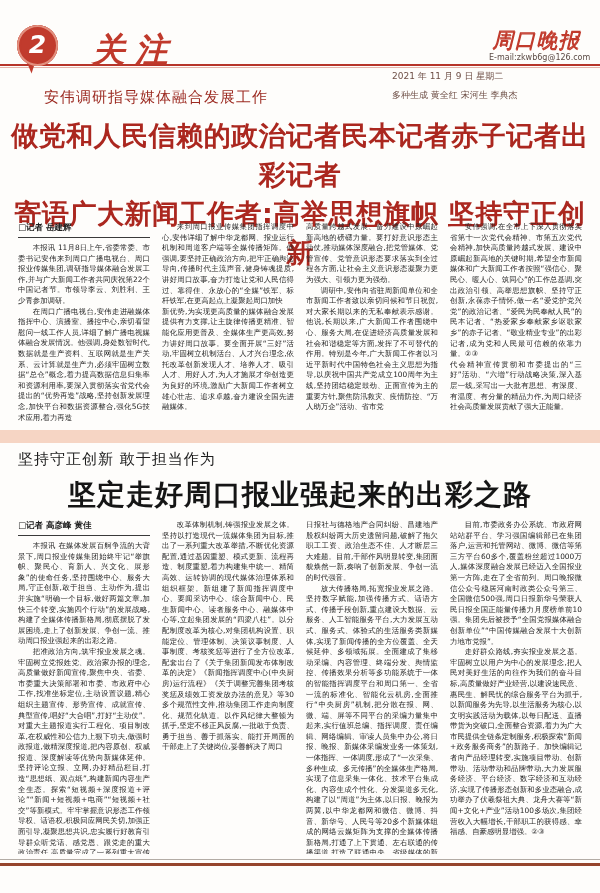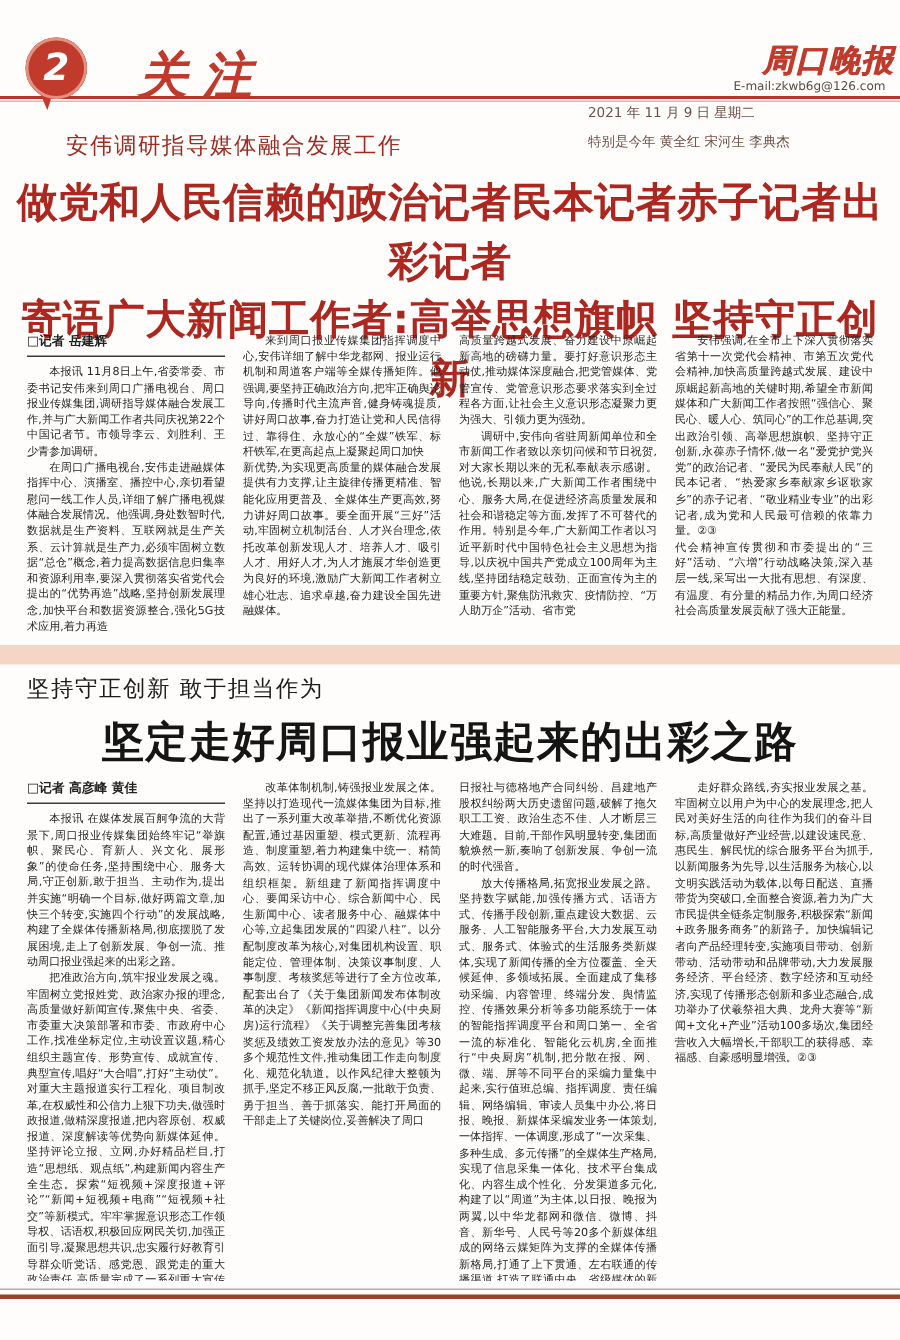--- a/index.html
+++ b/index.html
@@ -9,21 +9,21 @@
   
   .hdr{position:absolute;left:0;top:0;width:600px;height:80px;}
   .badge{position:absolute;left:17px;top:25px;width:41px;height:41px;background:#c13b2d;border-radius:50%;
          box-shadow:inset 0 0 0 2px #e2907f, inset 0 0 0 4px #c13b2d;z-index:3;}
   .badge .num{position:absolute;left:0;top:4px;width:100%;text-align:center;color:#fff;font-size:25px;font-weight:bold;font-style:italic;line-height:32px;}
   .badge-tail{position:absolute;left:22px;top:58px;width:0;height:0;border-left:12px solid transparent;border-top:14px solid #c13b2d;transform:rotate(18deg);z-index:2;}
   .section-name{position:absolute;left:64px;top:28px;font-size:33px;color:#c0392b;font-weight:bold;font-style:italic;letter-spacing:10px;z-index:3;margin-left:28px;}
   .hdr-rule{position:absolute;left:0;top:64px;width:600px;height:2px;background:#b7352a;}
   .hdr-rule2{position:absolute;left:0;top:67px;width:600px;height:1px;background:#e5b5ab;}
   .date-block{position:absolute;left:392px;top:30px;font-size:9px;color:#6e4f46;line-height:19px;white-space:nowrap;margin-top:37px;}
-  .masthead{position:absolute;left:492px;top:26px;font-size:21px;color:#c13b2d;font-weight:bold;font-style:italic;letter-spacing:1px;text-shadow:0.6px 0.6px 0 #c13b2d;margin-left:16px;}
+  .masthead{position:absolute;left:492px;top:26px;font-size:21px;color:#c13b2d;font-weight:normal;font-style:italic;letter-spacing:1px;text-shadow:0.6px 0.6px 0 #c13b2d;}
   .email{position:absolute;left:489px;top:53px;font-size:8px;color:#5a4a44;}
 
   
   .a1-kicker{position:absolute;left:44px;top:88px;font-size:15px;color:#9c2b22;letter-spacing:1px;}
   .a1-title{position:absolute;left:10px;top:116px;width:580px;text-align:center;color:#ab271f;font-weight:bold;font-size:27px;line-height:39px;letter-spacing:0.5px;}
 
   
   .cols{position:absolute;display:flex;gap:12px;left:18px;width:564px;overflow:hidden;}
   .a1-cols{top:222px;height:205px;}
   .a2-cols{top:520px;height:334px;}
@@ -51,21 +51,21 @@
   <div class="hdr">
     <div class="badge-tail"></div>
     <div class="badge">
       <span class="num">2</span>
     </div>
     <div class="section-name">关注</div>
     <div class="hdr-rule"></div>
     <div class="hdr-rule2"></div>
     <div class="date-block">
       <div>2021 年 11 月 9 日  星期二</div>
-      <div>特别是今年 黄全红 宋河生 李典杰</div>
+      <div>多种生成 黄全红 宋河生 李典杰</div>
     </div>
     <div class="masthead">周口晚报</div>
     <div class="email">E-mail:zkwb6g@126.com</div>
   </div>
 
   <div class="a1-kicker">安伟调研指导媒体融合发展工作</div>
   <div class="a1-title">
     <div>做党和人民信赖的政治记者民本记者赤子记者出彩记者</div>
     <div>寄语广大新闻工作者:高举思想旗帜  坚持守正创新</div>
   </div>
@@ -117,20 +117,21 @@
         </div>
     </div>
     <div class="col">
       <div>
           <p class="para">日报社与德格地产合同纠纷、昌建地产股权纠纷两大历史遗留问题,破解了拖欠职工工资、政治生态不佳、人才断层三大难题。目前,干部作风明显转变,集团面貌焕然一新,奏响了创新发展、争创一流的时代强音。</p>
           <p class="para ind">放大传播格局,拓宽报业发展之路。坚持数字赋能,加强传播方式、话语方式、传播手段创新,重点建设大数据、云服务、人工智能服务平台,大力发展互动式、服务式、体验式的生活服务类新媒体,实现了新闻传播的全方位覆盖、全天候延伸、多领域拓展。全面建成了集移动采编、内容管理、终端分发、舆情监控、传播效果分析等多功能系统于一体的智能指挥调度平台和周口第一、全省一流的标准化、智能化云机房,全面推行“中央厨房”机制,把分散在报、网、微、端、屏等不同平台的采编力量集中起来,实行值班总编、指挥调度、责任编辑、网络编辑、审读人员集中办公,将日报、晚报、新媒体采编发业务一体策划,一体指挥、一体调度,形成了“一次采集、多种生成、多元传播”的全媒体生产格局,实现了信息采集一体化、技术平台集成化、内容生成个性化、分发渠道多元化,构建了以“周道”为主体,以日报、晚报为两翼,以中华龙都网和微信、微博、抖音、新华号、人民号等20多个新媒体组成的网络云媒矩阵为支撑的全媒体传播新格局,打通了上下贯通、左右联通的传播渠道,打造了联通中央、省级媒体的新闻生产链、传播链、供应链。</p>
         </div>
     </div>
     <div class="col">
       <div>
+          <p class="para ind">目前,市委政务办公系统、市政府网站站群平台、学习强国编辑部已在集团落户,运营和托管网站、微博、微信等第三方平台60多个,覆盖粉丝超过1000万人,媒体深度融合发展已经迈入全国报业第一方阵,走在了全省前列。周口晚报微信公众号稳居河南时政类公众号第三、全国微信500强,周口日报新华号荣获人民日报全国正能量传播力月度榜单前10强。集团先后被授予“全国党报媒体融合创新单位”“中国传媒融合发展十大创新力地市党报”。</p>
           <p class="para ind">走好群众路线,夯实报业发展之基。牢固树立以用户为中心的发展理念,把人民对美好生活的向往作为我们的奋斗目标,高质量做好产业经营,以建设速民意、惠民生、解民忧的综合服务平台为抓手,以新闻服务为先导,以生活服务为核心,以文明实践活动为载体,以每日配送、直播带货为突破口,全面整合资源,着力为广大市民提供全链条定制服务,积极探索“新闻+政务服务商务”的新路子。加快编辑记者向产品经理转变,实施项目带动、创新带动、活动带动和品牌带动,大力发展服务经济、平台经济、数字经济和互动经济,实现了传播形态创新和多业态融合,成功举办了伏羲祭祖大典、龙舟大赛等“新闻+文化+产业”活动100多场次,集团经营收入大幅增长,干部职工的获得感、幸福感、自豪感明显增强。②③</p>
         </div>
     </div>
   </div>
 
   <div class="botline1"></div>
   <div class="botline2"></div>
 
 </div>
 

